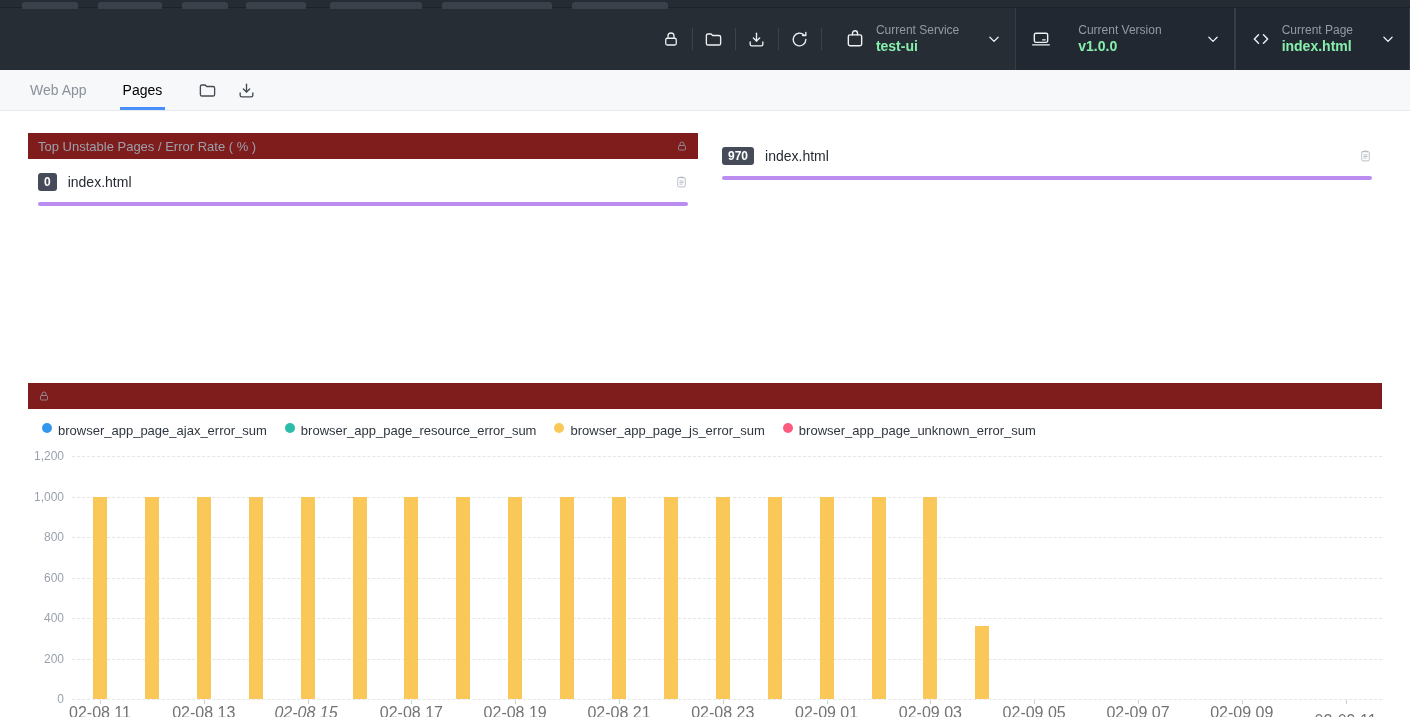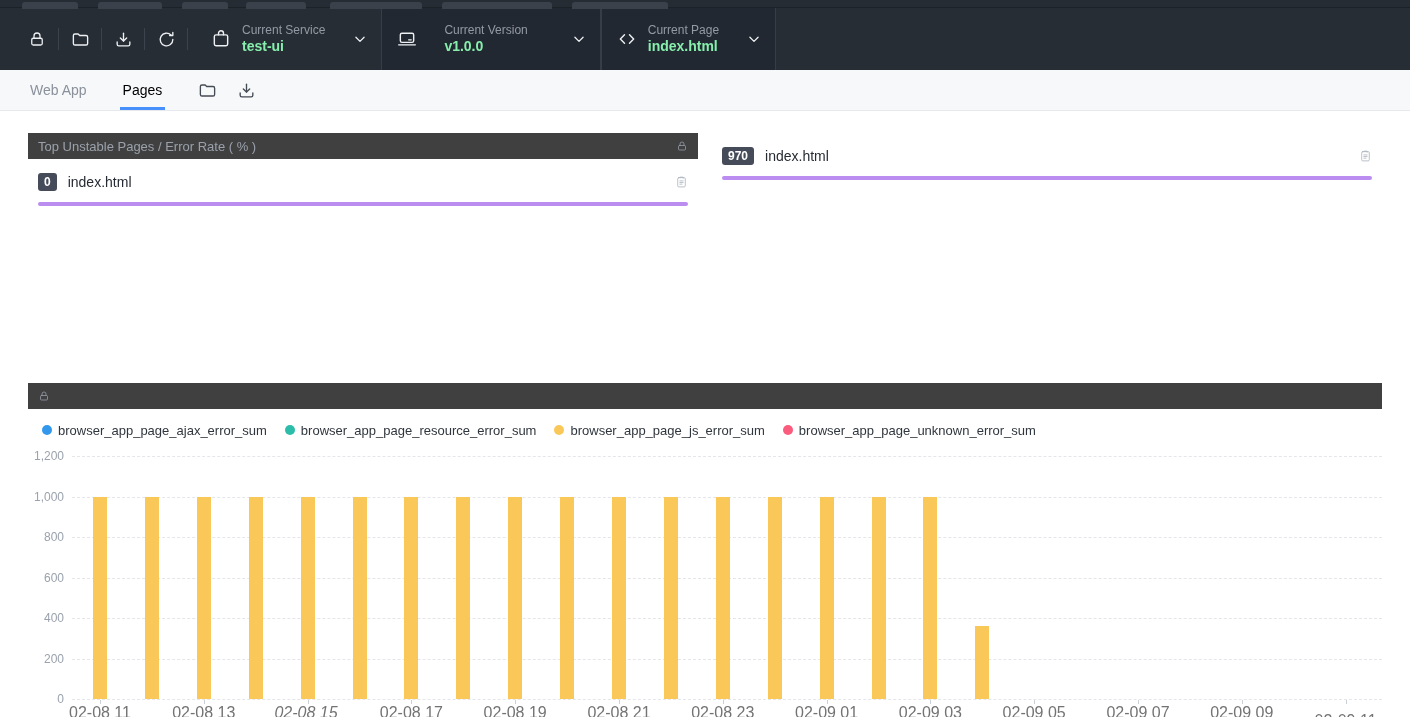--- a/index.html
+++ b/index.html
@@ -8,21 +8,21 @@
 
   
   .top-strip { position:relative; height:8px; background:#262c34; border-bottom:1px solid #1d2228; }
   .top-strip .stub { position:absolute; top:2px; height:7px; background:#3a414b; border-radius:3px 3px 0 0; }
   .stub:nth-child(1){left:22px;width:56px;} .stub:nth-child(2){left:98px;width:64px;}
   .stub:nth-child(3){left:182px;width:46px;} .stub:nth-child(4){left:246px;width:60px;}
   .stub:nth-child(5){left:330px;width:92px;} .stub:nth-child(6){left:442px;width:110px;}
   .stub:nth-child(7){left:572px;width:96px;}
 
   
-  .toolbar { height:62px; background:#272d35; display:flex; align-items:stretch; }
+  .toolbar { height:62px; background:#272d35; display:flex; align-items:stretch;justify-content:flex-end; }
   .tb-icons { display:flex; align-items:center; padding-left:16px; }
   .tb-icon { width:20px; height:20px; margin:0 11px; display:flex; align-items:center; justify-content:center; cursor:pointer; }
   .tb-icon svg { stroke:#eef1f4; fill:none; stroke-width:1.7; stroke-linecap:round; stroke-linejoin:round; }
   .tb-sep { width:1px; height:22px; background:#3d434d; }
   .tb-select { display:flex; align-items:center; padding:0 14px; cursor:pointer; }
   .tb-select.bordered { background:#222831; border-left:1px solid #363d47; border-right:1px solid #363d47; }
   .tb-sel-icon { width:22px; height:22px; margin-right:10px; display:flex; align-items:center; justify-content:center; }
   .tb-sel-icon svg { stroke:#eef1f4; fill:none; stroke-width:1.7; stroke-linecap:round; stroke-linejoin:round; }
   .tb-sel-text { display:flex; flex-direction:column; line-height:1.2; }
   .tb-label { font-size:12px; color:#949aa3; }
@@ -38,35 +38,35 @@
   .tab { font-size:14px; color:#8b919b; margin-right:36px; height:100%; display:flex; align-items:center; position:relative; cursor:pointer; }
   .tab.active { color:#000000; }
   .tab.active::after { content:''; position:absolute; left:-3px; right:-3px; bottom:0; height:3px; background:#478ffa; }
   .tab-tool { width:19px; height:19px; margin-right:20px; display:flex; align-items:center; justify-content:center; cursor:pointer; }
   .tab-tool svg { stroke:#454b54; fill:none; stroke-width:1.7; stroke-linecap:round; stroke-linejoin:round; }
 
   
   main { padding:22px 28px 0; }
   .panel-row { display:flex; gap:14px; margin-bottom:177px; }
   .panel { flex:1; min-width:0; }
-  .panel-header { height:26px; background:#404040; display:flex; align-items:center; padding:0 10px; }
+  .panel-header { height:26px; background:#7f1d1d; display:flex; align-items:center; padding:0 10px; }
   .panel-title { font-size:13px; color:#9aa1ab; flex:1; }
   .lock-sm { display:flex; cursor:pointer; }
   .lock-sm svg { stroke:#99a1ad; fill:none; stroke-width:1.5; stroke-linecap:round; stroke-linejoin:round; }
   .panel-body { padding:12px 10px 0; }
   .item-row { display:flex; align-items:center; height:22px; }
   .badge { background:#454b59; color:#fff; font-size:12px; font-weight:bold; border-radius:3px; padding:2px 6px; margin-right:11px; }
   .item-name { font-size:14px; color:#262b33; flex:1; }
   .copy-ic { display:flex; cursor:pointer; }
   .copy-ic svg { stroke:#a6aeb9; fill:none; stroke-width:1.4; stroke-linecap:round; stroke-linejoin:round; }
   .meter { height:4px; border-radius:2px; margin-top:9px; }
 
   
   .legend { display:flex; align-items:center; gap:18px; padding-left:14px; margin-top:12px; height:18px; }
-  .legend-item { display:flex; align-items:center; gap:6px; cursor:pointer; }
+  .legend-item { display:flex; align-items:flex-start; gap:6px; cursor:pointer; }
   .legend-dot { width:10px; height:10px; border-radius:50%; }
   .legend-text { font-size:13px; color:#30363e; }
 
   
   #plot { position:relative; height:272px; margin-top:7px; }
   .gl { position:absolute; left:44px; width:1310px; border-top:1px dashed #e4e6ea; }
   .yl { position:absolute; left:0; width:36px; text-align:right; font-size:12px; color:#9aa2ad; }
   .xl { position:absolute; width:84px; text-align:center; font-size:16px; color:#737373; top:258px; }
   .tk { position:absolute; width:1px; height:4px; background:#ccd1d8; top:254px; }
   .bar { position:absolute; width:14px; }

